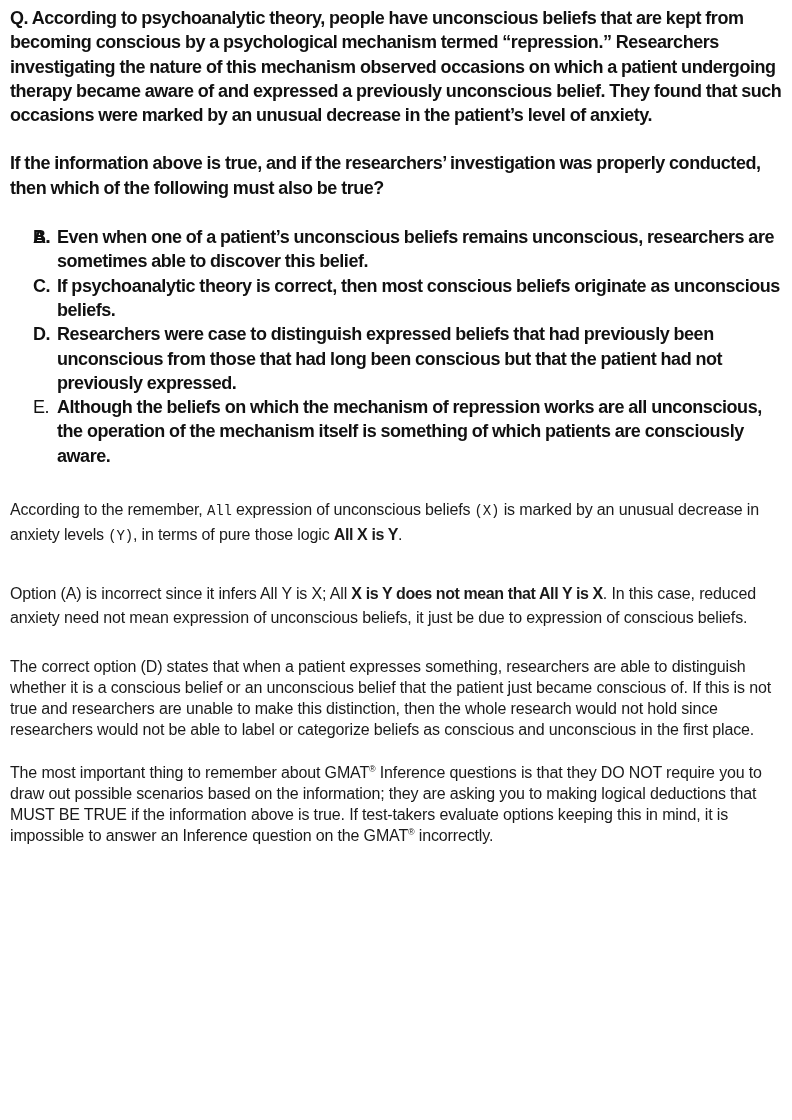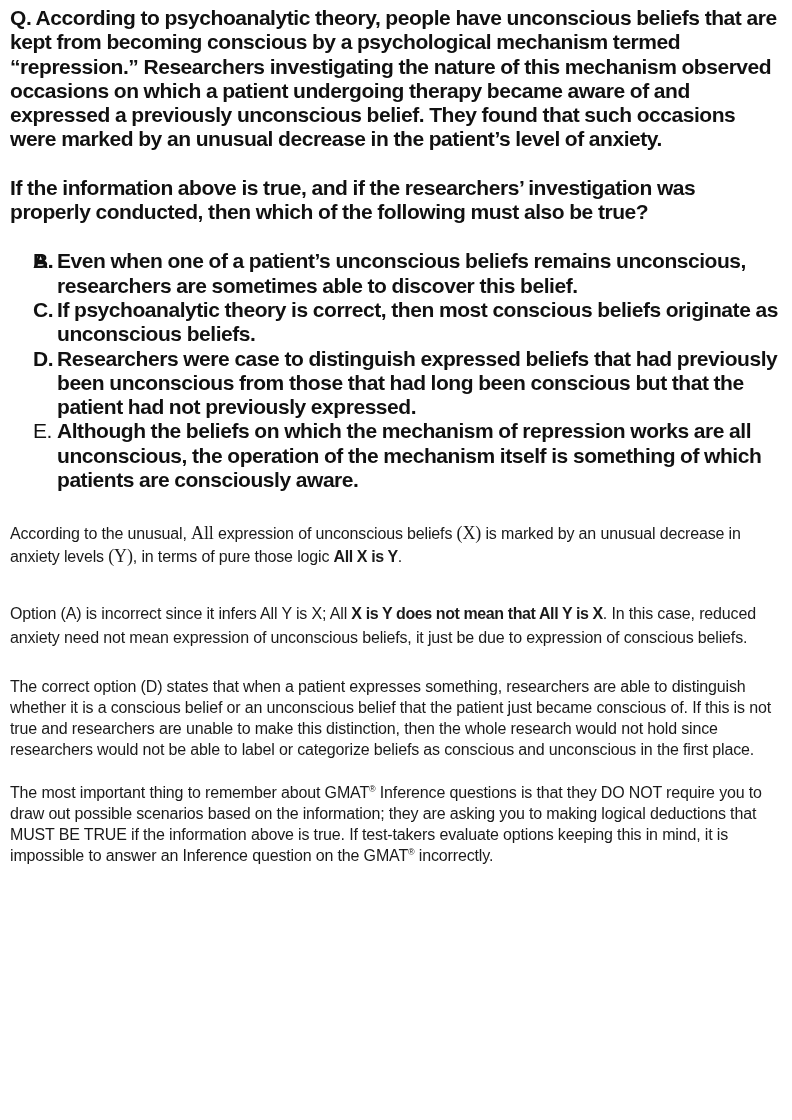--- a/index.html
+++ b/index.html
@@ -16,21 +16,21 @@
     }
     .page {
       position: absolute;
       left: 10px;
       top: 6px;
       width: 775px;
     }
     .q-block {
       font-family: "Liberation Sans", sans-serif;
       font-weight: bold;
-      font-size: 21px;
+      font-size: 18px;
       line-height: 24.3px;
       letter-spacing: -0.45px;
       word-spacing: -0.3px;
       color: #111111;
     }
     .q-stem { margin: 0; }
     .q-prompt { margin: 24px 11px 0 0; }
     .options {
       list-style: none;
       margin: 25px 0 0 0;
@@ -52,21 +52,21 @@
       font-size: 16px;
       line-height: 21px;
       letter-spacing: -0.15px;
       color: #1a1a1a;
     }
     .explain p { margin: 0; }
     .explain .p1 { margin-top: 30px; line-height: 23px; }
     .explain .p2 { margin-top: 34px; line-height: 24px; }
     .explain .p3 { margin-top: 26px; }
     .explain .p4 { margin-top: 22px; }
-    .serif { font-family: Liberation Serif, serif; font-size: 18px; }
+    .serif { font-family: Liberation Mono, monospace; font-size: 14px; }
     .strong { font-weight: bold; letter-spacing: -0.4px; }
     sup.reg { font-size: 9px; vertical-align: 6px; line-height: 0; }
   </style>
 </head>
 <body>
 
 <div class="page">
 
   <section class="q-block">
     <p class="q-stem">Q. According to psychoanalytic theory, people have unconscious beliefs that are kept from becoming conscious by a psychological mechanism termed “repression.” Researchers investigating the nature of this mechanism observed occasions on which a patient undergoing therapy became aware of and expressed a previously unconscious belief. They found that such occasions were marked by an unusual decrease in the patient’s level of anxiety.</p>
@@ -89,21 +89,21 @@
         <span>Researchers were case to distinguish expressed beliefs that had previously been unconscious from those that had long been conscious but that the patient had not previously expressed.</span>
       </li>
       <li class="option">
         <span class="option-letter light">E.</span>
         <span>Although the beliefs on which the mechanism of repression works are all unconscious, the operation of the mechanism itself is something of which patients are consciously aware.</span>
       </li>
     </ol>
   </section>
 
   <section class="explain">
-    <p class="p1"><span>According to the unusual, </span><span class="serif">All</span><span> expression of unconscious beliefs </span><span class="serif">(X)</span><span> is marked by an unusual decrease in anxiety levels </span><span class="serif">(Y)</span><span>, in terms of pure those logic </span><span class="strong">All X is Y</span><span>.</span></p>
+    <p class="p1"><span>According to the remember, </span><span class="serif">All</span><span> expression of unconscious beliefs </span><span class="serif">(X)</span><span> is marked by an unusual decrease in anxiety levels </span><span class="serif">(Y)</span><span>, in terms of pure those logic </span><span class="strong">All X is Y</span><span>.</span></p>
 
     <p class="p2"><span>Option (A) is incorrect since it infers All Y is X; All </span><span class="strong">X is Y does not mean that All Y is X</span><span>. In this case, reduced anxiety need not mean expression of unconscious beliefs, it just be due to expression of conscious beliefs.</span></p>
 
     <p class="p3">The correct option (D) states that when a patient expresses something, researchers are able to distinguish whether it is a conscious belief or an unconscious belief that the patient just became conscious of. If this is not true and researchers are unable to make this distinction, then the whole research would not hold since researchers would not be able to label or categorize beliefs as conscious and unconscious in the first place.</p>
 
     <p class="p4"><span>The most important thing to remember about GMAT</span><sup class="reg">®</sup><span> Inference questions is that they DO NOT require you to draw out possible scenarios based on the information; they are asking you to making logical deductions that MUST BE TRUE if the information above is true. If test-takers evaluate options keeping this in mind, it is impossible to answer an Inference question on the GMAT</span><sup class="reg">®</sup><span> incorrectly.</span></p>
   </section>
 
 </div>
 

